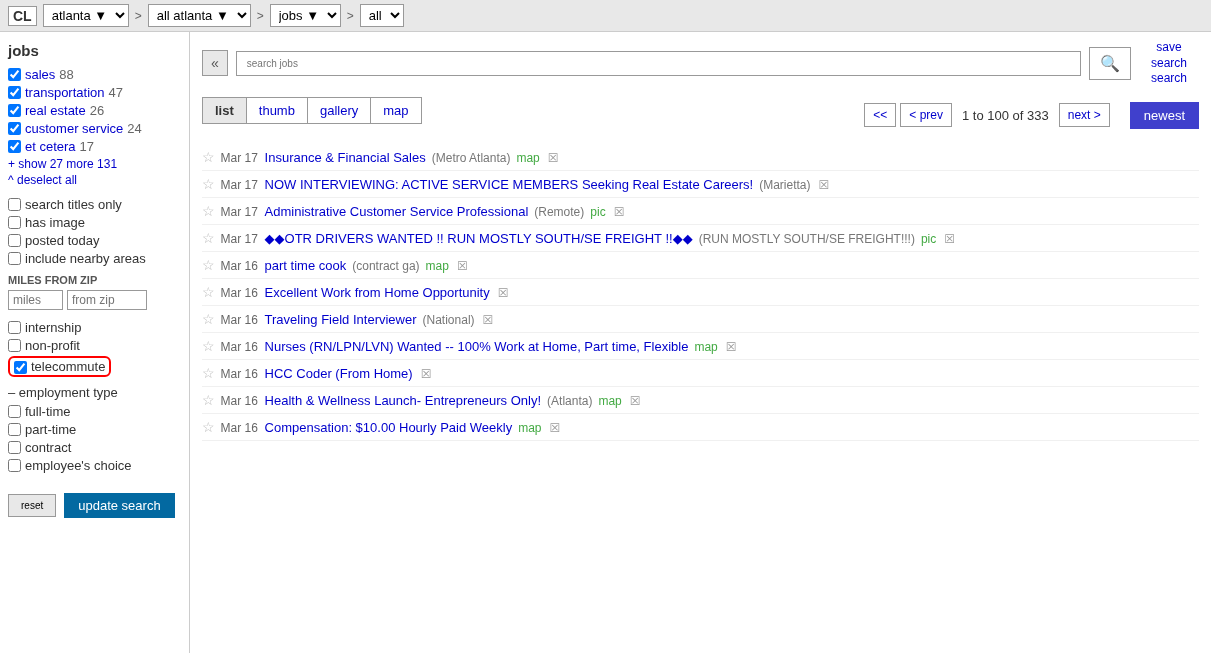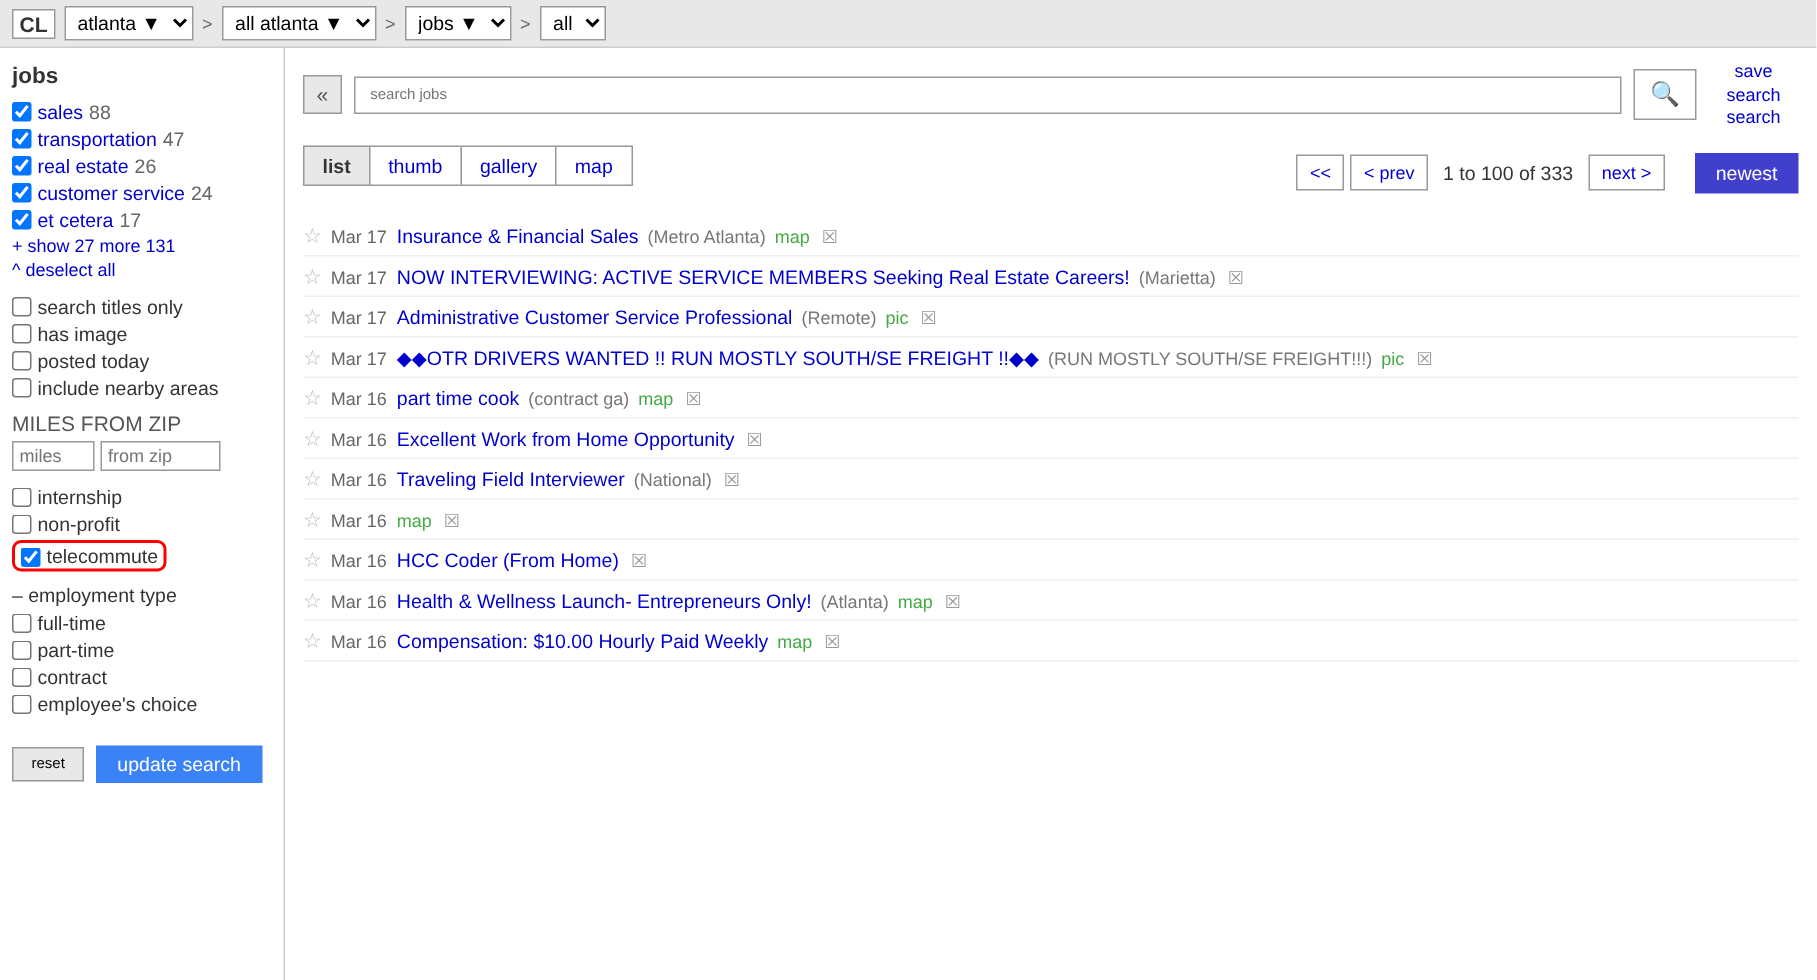--- a/index.html
+++ b/index.html
@@ -66,22 +66,22 @@
     .filter-section { margin-top: 10px; }
     .filter-item {
       display: flex;
       align-items: center;
       gap: 4px;
       margin-bottom: 3px;
     }
     .filter-item label { color: #333; cursor: pointer; }
 
     .miles-label {
-      font-size: 14px;
-      font-weight: normal;
+      font-size: 11px;
+      font-weight: bold;
       color: #555;
       margin: 8px 0 4px;
       text-transform: uppercase;
     }
     .miles-row { display: flex; gap: 4px; margin-bottom: 8px; }
     .miles-row input {
       width: 55px;
       border: 1px solid #999;
       padding: 2px 4px;
       font-size: 12px;
@@ -108,21 +108,21 @@
     }
     .btn-reset {
       padding: 5px 12px;
       background: #e8e8e8;
       border: 1px solid #999;
       cursor: pointer;
       font-size: 10px;
     }
     .btn-update {
       padding: 5px 14px;
-      background: #3b82f6;
+      background: #0369a1;
       color: #fff;
       border: none;
       cursor: pointer;
       font-size: 13px;
     }
 
     
     #main {
       flex: 1;
       padding: 8px 12px;
@@ -450,20 +450,21 @@
         <span class="star-icon">☆</span>
         <span class="listing-date">Mar 16</span>
         <a class="listing-title">Traveling Field Interviewer</a>
         <span class="listing-location">(National)</span>
         <span class="close-icon">☒</span>
       </div>
 
       <div class="listing-row">
         <span class="star-icon">☆</span>
         <span class="listing-date">Mar 16</span>
+        <a class="listing-title">Nurses (RN/LPN/LVN) Wanted -- 100% Work at Home, Part time, Flexible</a>
         <a class="listing-tag map-tag">map</a>
         <span class="close-icon">☒</span>
       </div>
 
       <div class="listing-row">
         <span class="star-icon">☆</span>
         <span class="listing-date">Mar 16</span>
         <a class="listing-title">HCC Coder (From Home)</a>
         <span class="close-icon">☒</span>
       </div>

